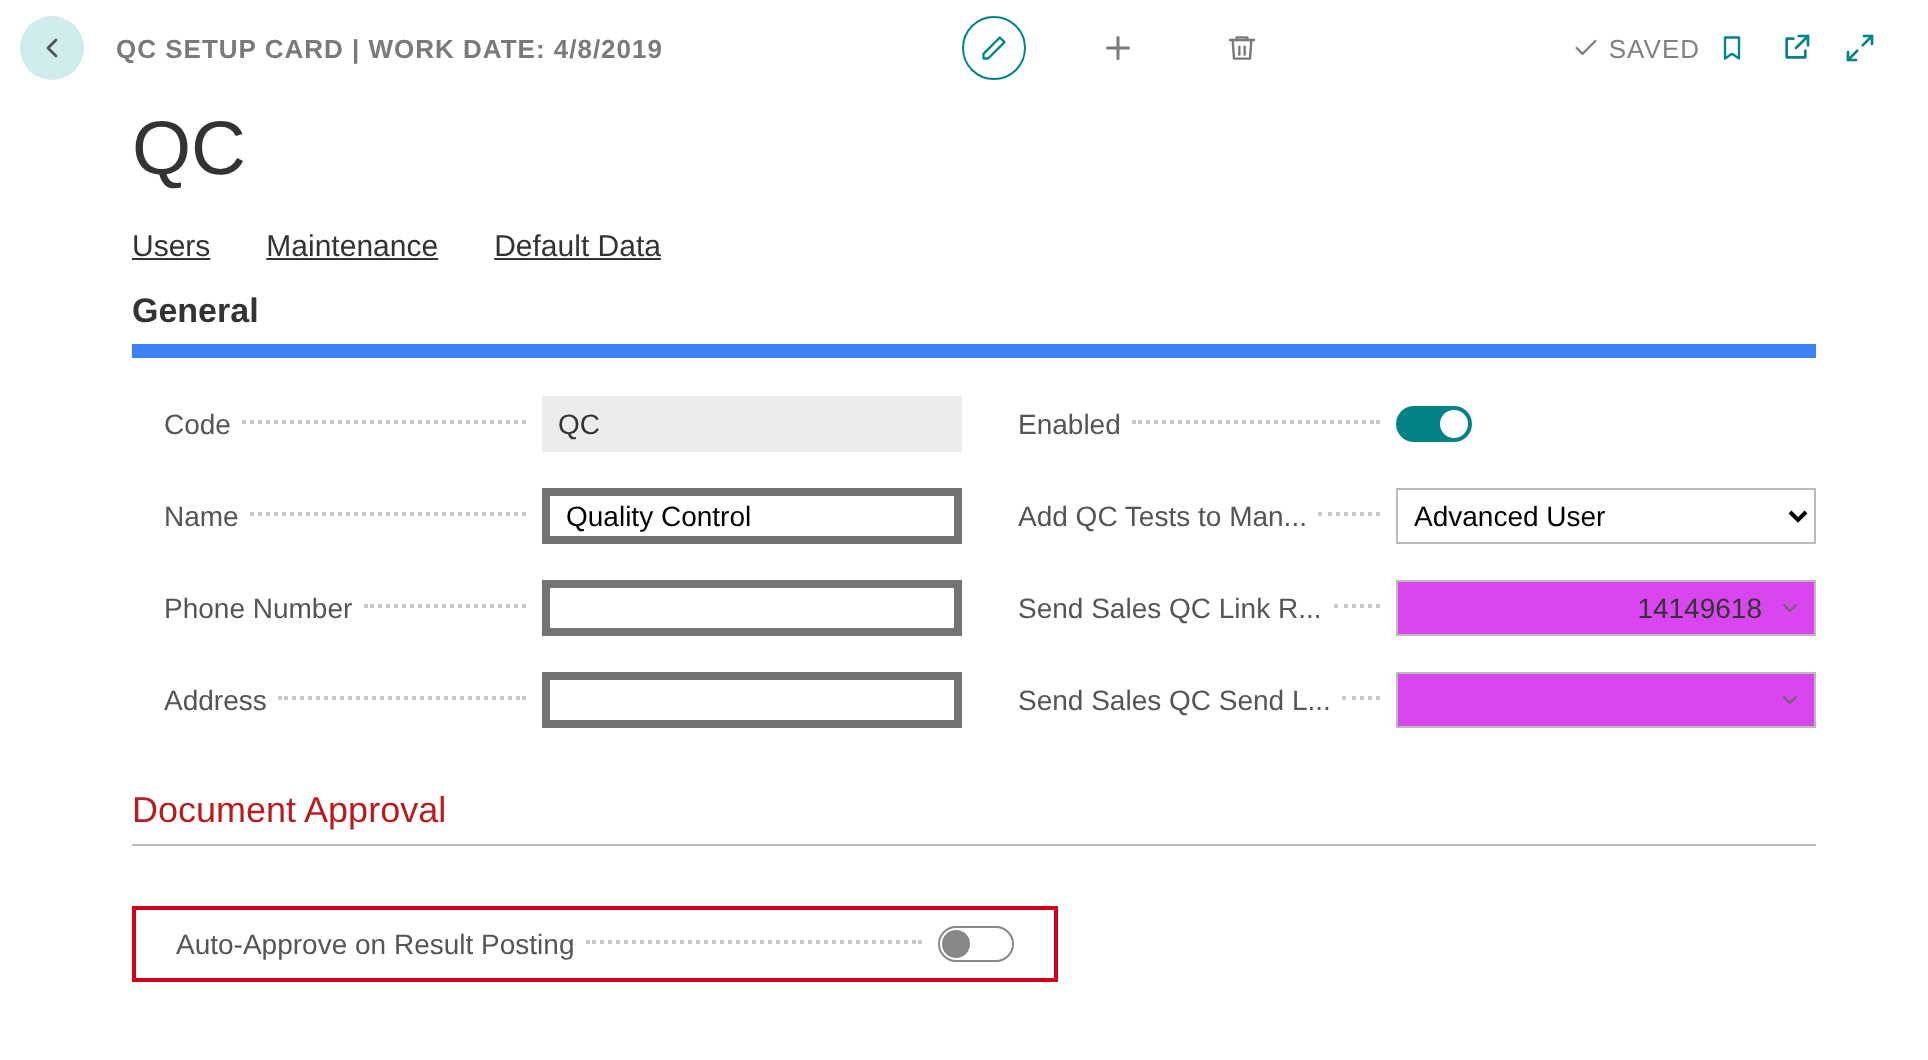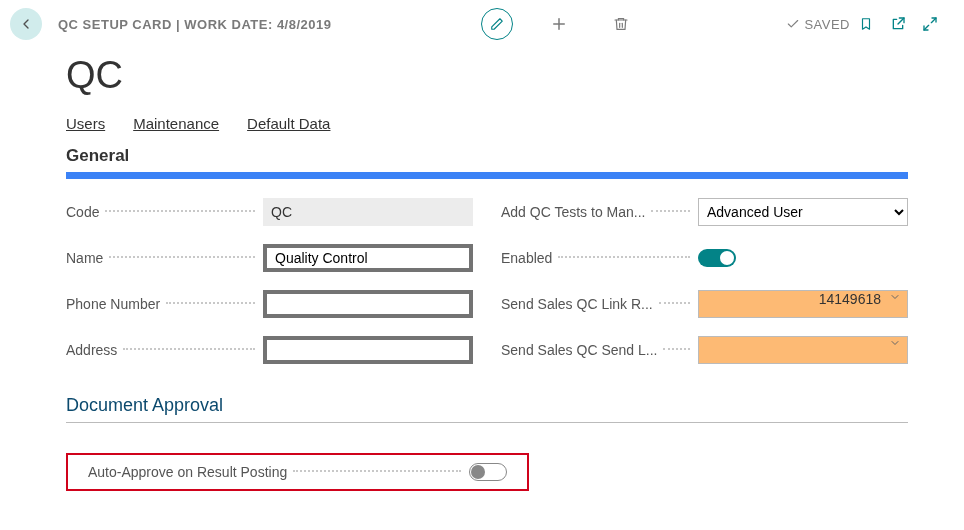--- a/index.html
+++ b/index.html
@@ -112,20 +112,21 @@
     color: #333;
     border-bottom: 7px solid #3b82f6;
     padding-bottom: 6px;
     margin-bottom: 18px;
   }
 
   .two-col {
     display: flex;
     gap: 28px;
     margin-bottom: 30px;
+    margin-left: 16px;
   }
   .col {
     flex: 1;
     display: flex;
     flex-direction: column;
     gap: 16px;
   }
   .field-row {
     display: flex;
     align-items: center;
@@ -169,23 +170,23 @@
     font-family: inherit;
     font-size: 14px;
     background: #fff;
     outline: none;
   }
   .lookup {
     width: 100%;
     height: 28px;
     border: 1px solid #bbbbbb;
     display: flex;
-    align-items: flex-start;
+    align-items: center;
     padding: 0 6px 0 8px;
-    background: #fdba74;
+    background: #d946ef;
   }
   .lookup span {
     flex: 1;
     font-size: 14px;
     color: #333;
     text-align: right;
     padding-right: 8px;
   }
   .lookup svg { stroke: #666; }
 
@@ -211,21 +212,21 @@
   .switch.off .knob {
     left: 1px; top: 1px;
     background: #888;
   }
 
   
   .section-title.light {
     border-bottom: 1px solid #bbbbbb;
     font-weight: 400;
     font-size: 18px;
-    color: #0c4a6e;
+    color: #b91c1c;
   }
 
   .approval-row-wrap {
     border: 2px solid var(--red);
     padding: 8px 20px;
     width: 463px;
   }
   .approval-row {
     display: flex;
     align-items: center;
@@ -347,36 +348,36 @@
         <div class="field-input">
           <input class="text-input" value="" style="">
         </div>
       </div>
 
     </div>
 
     <div class="col">
 
       <div class="field-row">
-        <span class="field-label">Add QC Tests to Man...</span>
-        <span class="dots"></span>
-        <div class="field-input">
-          <select class="select-input">
-            <option>Advanced User</option>
-          </select>
-        </div>
-      </div>
-
-      <div class="field-row">
         <span class="field-label">Enabled</span>
         <span class="dots"></span>
         <div class="field-input" style="display:flex;align-items:center;">
           <div class="switch on">
               <div class="knob"></div>
             </div>
+        </div>
+      </div>
+
+      <div class="field-row">
+        <span class="field-label">Add QC Tests to Man...</span>
+        <span class="dots"></span>
+        <div class="field-input">
+          <select class="select-input">
+            <option>Advanced User</option>
+          </select>
         </div>
       </div>
 
       <div class="field-row">
         <span class="field-label">Send Sales QC Link R...</span>
         <span class="dots"></span>
         <div class="field-input">
           <div class="lookup">
             <span>14149618</span>
             <svg width="12" height="12" viewBox="0 0 24 24" fill="none" stroke-width="2" stroke-linecap="round" stroke-linejoin="round">

